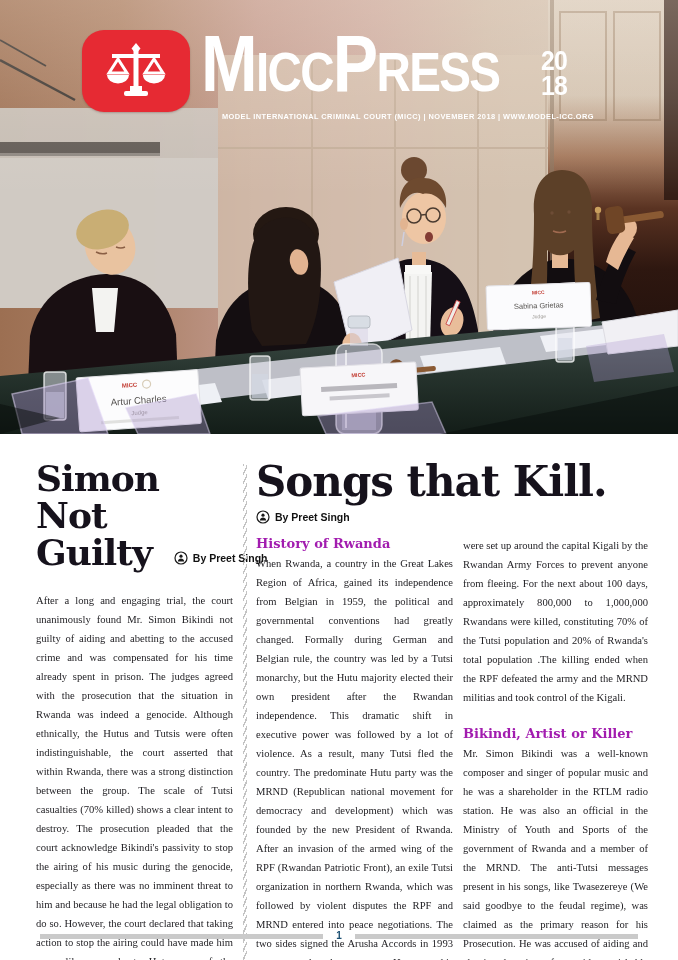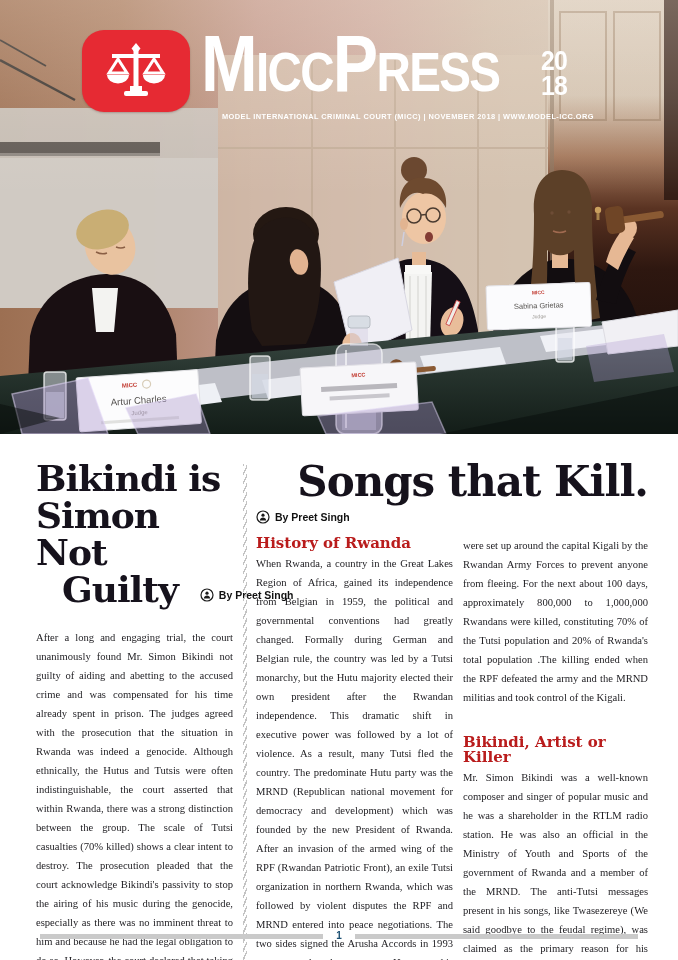--- a/index.html
+++ b/index.html
@@ -29,38 +29,38 @@
   
   .content{position:absolute;top:434px;left:0;width:678px;}
   .columns{display:flex;padding:26px 30px 0 36px;}
   .col-left{width:197px;flex:0 0 197px;}
   .divider{width:4px;flex:0 0 4px;margin:4px 9px 0 10px;
            background-image:repeating-linear-gradient(115deg,#c3c3c3 0 1.4px,transparent 1.4px 3.8px);}
   .col-main{flex:1;min-width:0;}
 
   .headline{font-family:"DejaVu Serif",serif;font-weight:700;color:#16121c;
             font-size:36px;line-height:37px;letter-spacing:-1px;}
-  .hl-row{display:flex;align-items:baseline;gap:22px;margin-left:26px;}
+  .hl-row{display:flex;align-items:baseline;gap:22px;}
   .byline{display:inline-flex;align-items:center;gap:5px;
           font-family:"Liberation Sans",sans-serif;font-weight:700;font-size:10.5px;
           letter-spacing:0;color:#111111;white-space:nowrap;text-align:center;}
   .byline svg{flex:0 0 auto;}
 
   .body-text{margin-top:14px;font-size:10.6px;line-height:19px;text-align:justify;
              color:#1d1c20;}
 
   .main-headline{font-family:"DejaVu Serif",serif;font-weight:700;color:#16121c;
-                 font-size:42px;line-height:44px;letter-spacing:-1px;margin:0;text-align:right;}
+                 font-size:42px;line-height:44px;letter-spacing:-1px;margin:0;}
   .main-byline{margin:6px 0 12px 0;}
   .two-cols{display:flex;gap:10px;}
   .tcol{width:197px;flex:0 0 197px;}
   .tcol2{flex:1;min-width:0;}
-  h3.sec{font-family:"DejaVu Serif",serif;font-weight:700;font-size:15px;line-height:15px;
-         color:#b91c1c;margin:0 0 3px 0;}
-  h3.sec.later{margin-top:28px;}
+  h3.sec{font-family:"DejaVu Serif",serif;font-weight:700;font-size:13px;line-height:15px;
+         color:#a21caf;margin:0 0 3px 0;}
+  h3.sec.later{margin-top:19px;}
   .tcol .body-text,.tcol2 .body-text{margin-top:0;}
 
   
   .footer{position:absolute;top:931px;left:0;width:678px;display:flex;align-items:center;
           gap:13px;padding:0 40px;box-sizing:border-box;}
   .footer .bar{flex:1;height:5px;background:#cacaca;}
   .footer .pagenum{font-family:"Liberation Sans",sans-serif;font-weight:700;font-size:10px;
                    color:#1b4f72;line-height:10px;}
 </style>
 </head>
@@ -274,21 +274,20 @@
       </div>
       <div class="mast-tagline">MODEL INTERNATIONAL CRIMINAL COURT (MICC) | NOVEMBER 2018 | WWW.MODEL-ICC.ORG</div>
     </div>
   </div>
 
   <div class="content">
     <div class="columns">
 
       <div class="col-left">
         <div class="headline">
-          <div>Bikindi is</div>
           <div>Simon Not</div>
           <div class="hl-row">
             <span>Guilty</span>
             <span class="byline">
               <svg width="14" height="14" viewBox="0 0 14 14">
                 <circle cx="7" cy="7" r="6" fill="none" stroke="#1a1a1a" stroke-width="1.2"></circle>
                 <circle cx="7" cy="5.2" r="1.6" fill="#1a1a1a"></circle>
                 <path d="M3.8 10.4 C4.2 8.4 5.4 7.6 7 7.6 C8.6 7.6 9.8 8.4 10.2 10.4 Z" fill="#1a1a1a"></path>
               </svg>
               <span>By Preet Singh</span>

